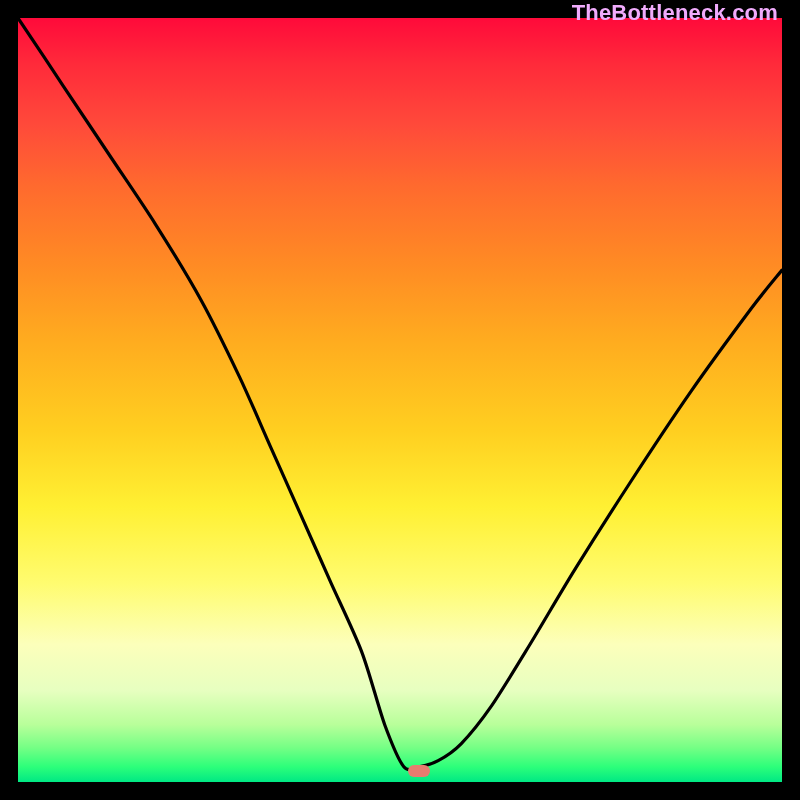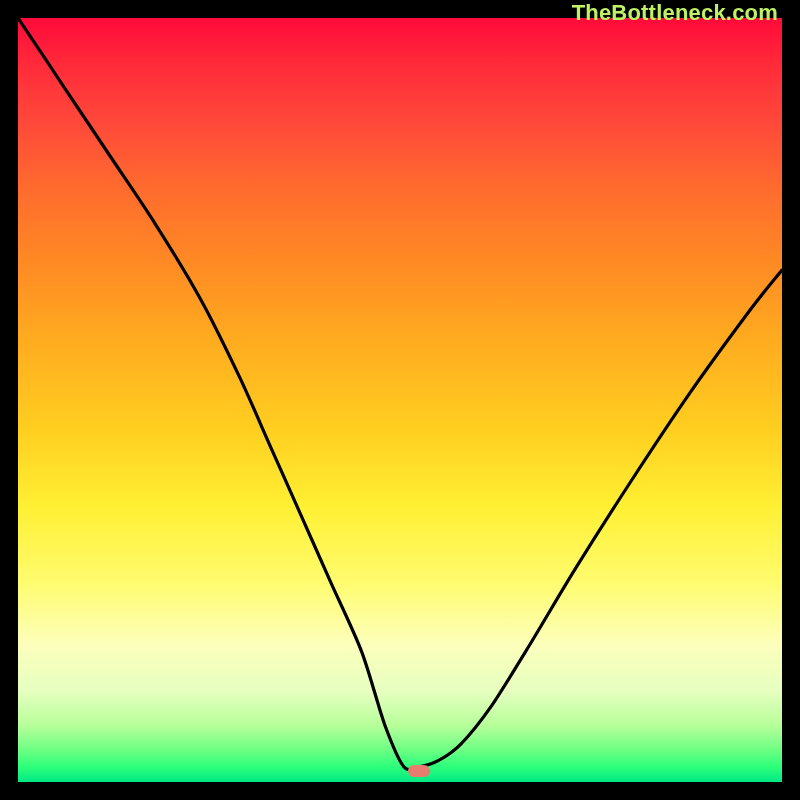--- a/index.html
+++ b/index.html
@@ -42,21 +42,21 @@
       #00e884 100%
     );
   }
   .watermark {
     position: absolute;
     top: 0px;
     right: 22px;
     font-family: Arial, Helvetica, sans-serif;
     font-size: 22px;
     font-weight: 600;
-    color: #bef264;
+    color: #f0abfc;
     letter-spacing: 0.2px;
   }
   .curve-svg {
     position: absolute;
     left: 18px;
     top: 18px;
     width: 764px;
     height: 764px;
   }
   .marker {

